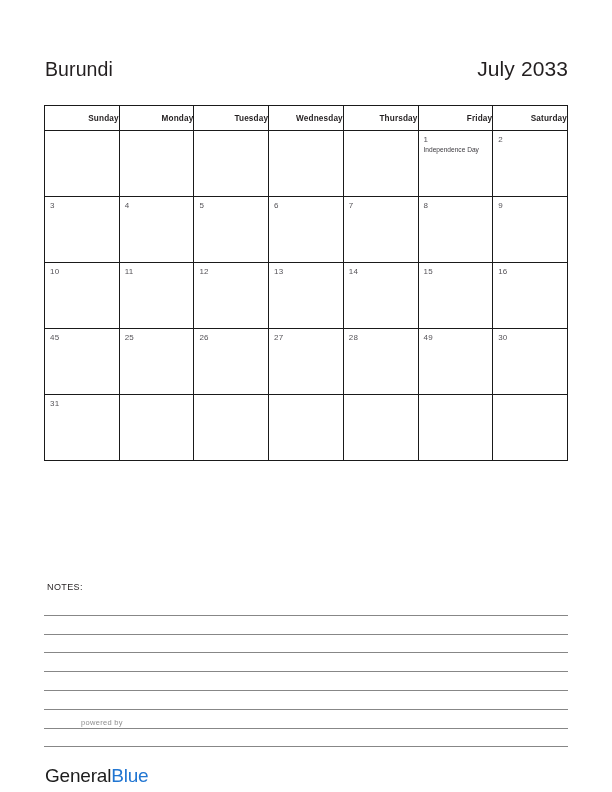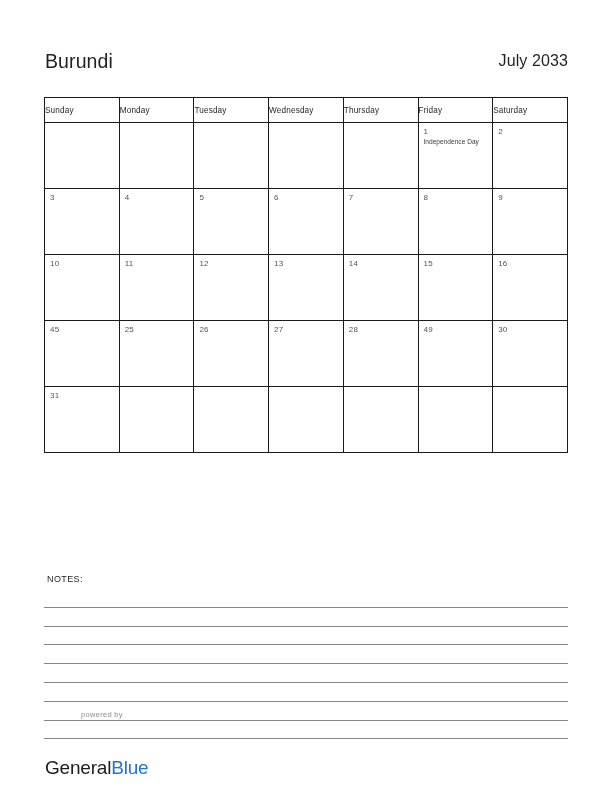--- a/index.html
+++ b/index.html
@@ -12,21 +12,21 @@
     height: 792px;
     font-family: "Liberation Sans", sans-serif;
     color: #231f20;
     -webkit-font-smoothing: antialiased;
     position: relative;
     overflow: hidden;
   }
 
   .page {
     position: absolute;
-    left: 0; top: 0;
+    left: 0; top: 8px;
     width: 612px;
     height: 660px;
   }
 
   
   .header {
     position: absolute;
     left: 45px;
     top: 49px;
     width: 523px;
@@ -36,21 +36,21 @@
     justify-content: space-between;
   }
   .header-title {
     font-size: 19.5px;
     font-weight: 400;
     letter-spacing: 0.1px;
     color: #231f20;
     line-height: 24px;
   }
   .header-period {
-    font-size: 16px;
+    font-size: 21px;
     font-weight: 400;
     letter-spacing: 0.1px;
     color: #231f20;
     line-height: 24px;
   }
 
   
   .calendar {
     position: absolute;
     left: 44px;
@@ -60,23 +60,23 @@
     table-layout: fixed;
   }
   .calendar th, .calendar td {
     border: 1px solid #1a1a1a;
     padding: 0;
     vertical-align: top;
   }
   .calendar thead th {
     height: 24px;
     font-size: 8.2px;
-    font-weight: 400;
-    color: #231f20;
-    text-align: left;
+    font-weight: 700;
+    color: #231f20;
+    text-align: right;
     vertical-align: middle;
     letter-spacing: 0.15px;
   }
   .calendar tbody td {
     height: 65px;
     position: relative;
   }
   .daynum {
     display: block;
     font-size: 8px;

